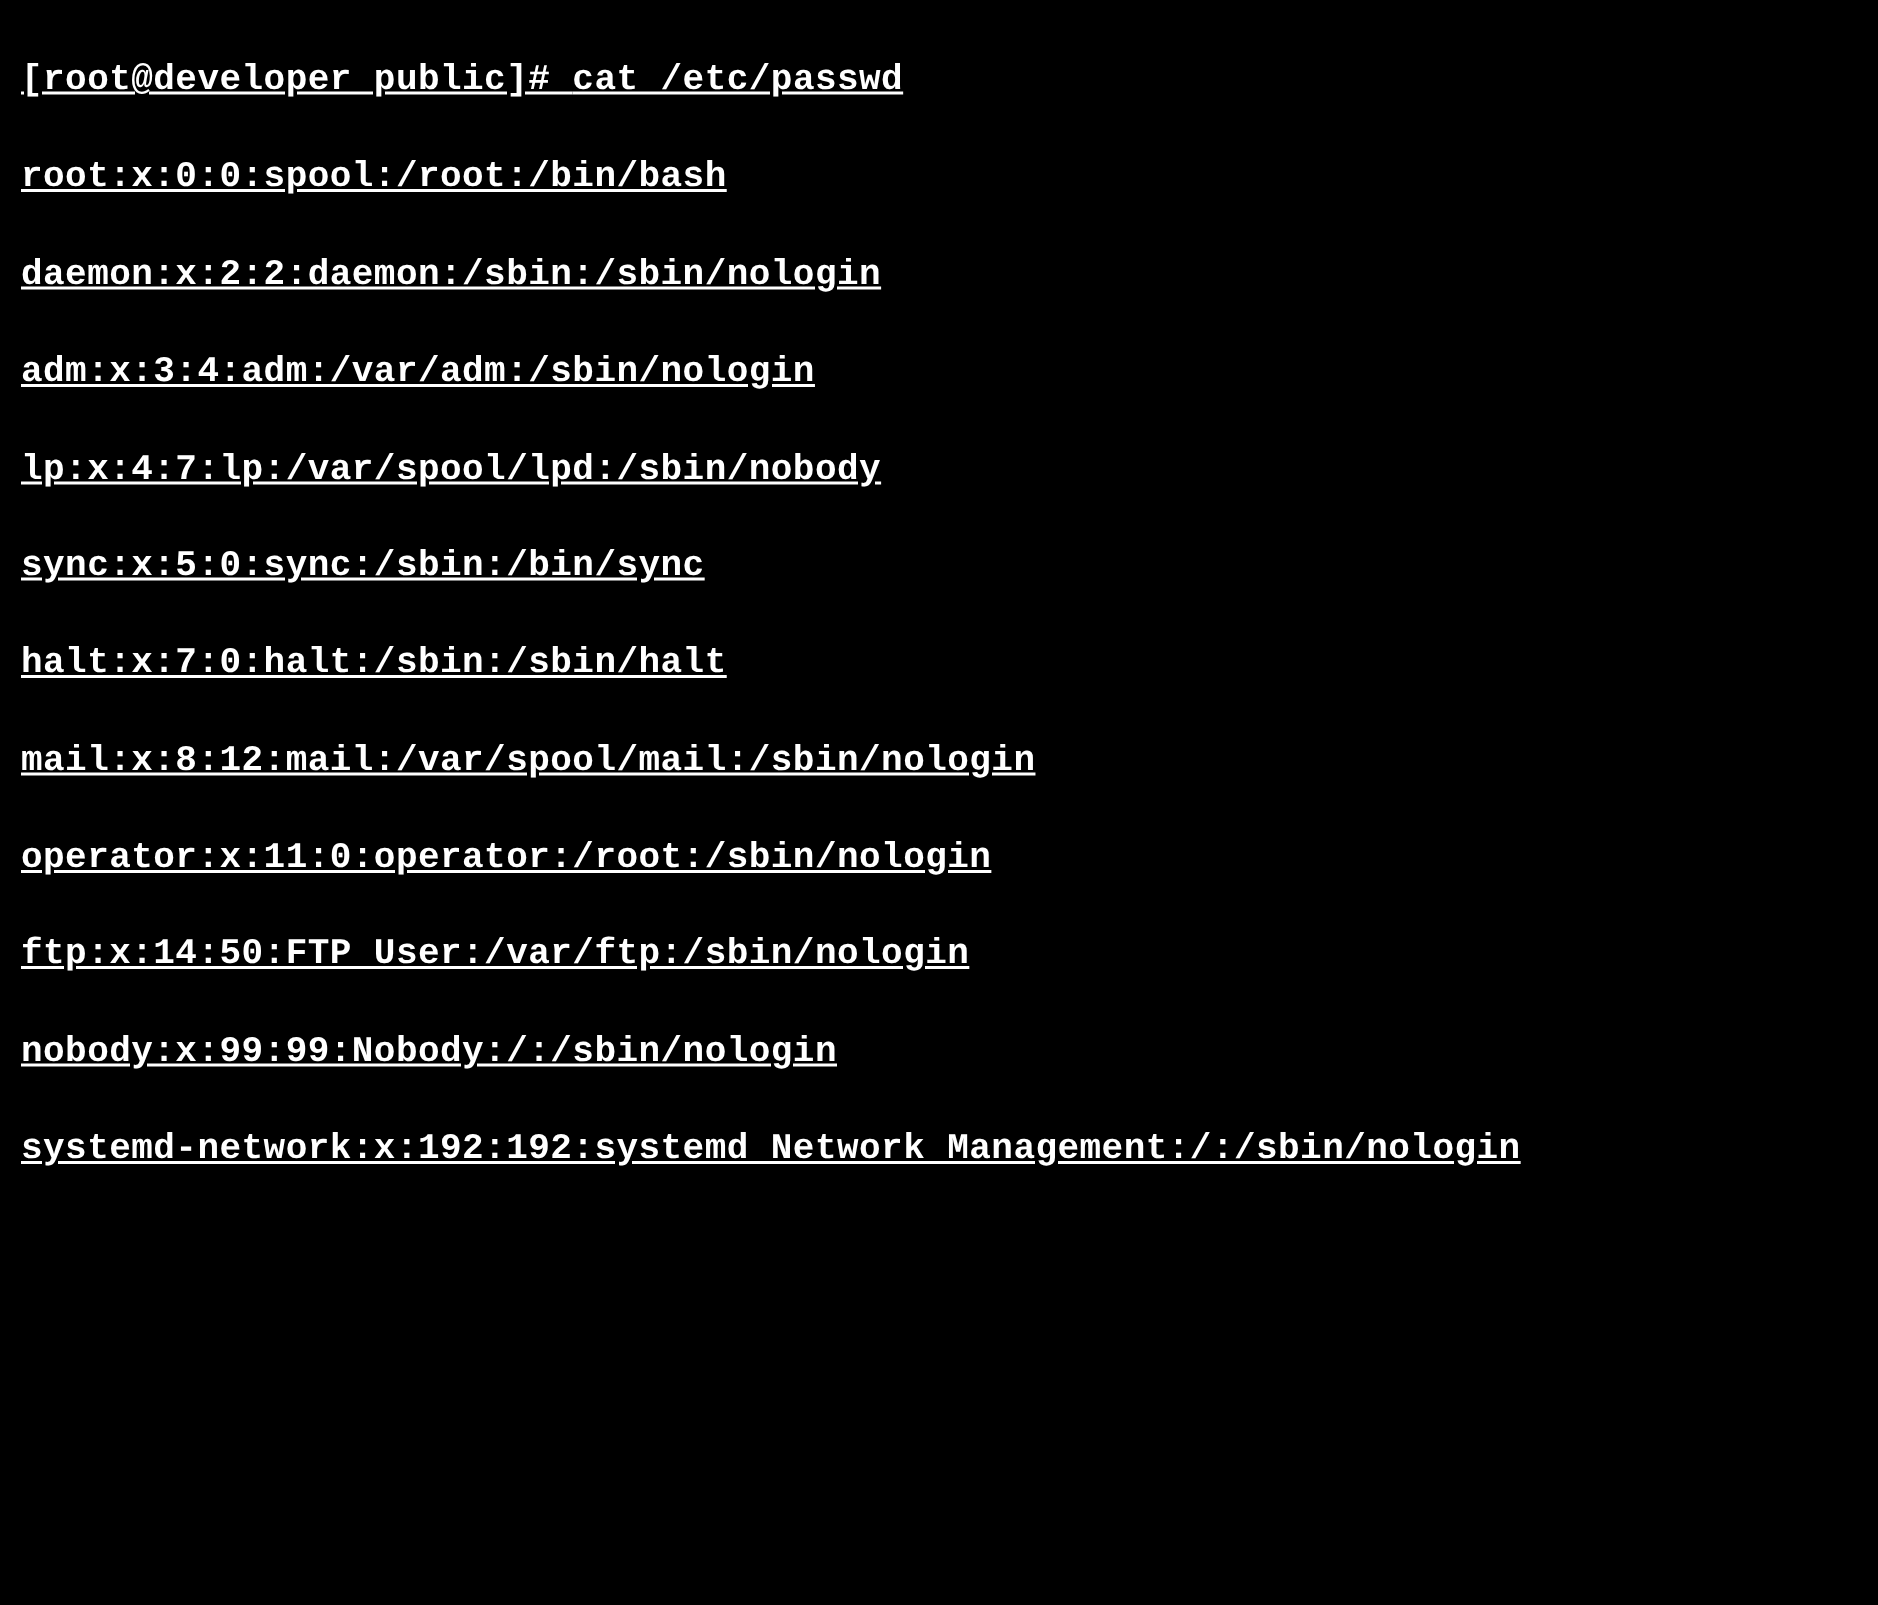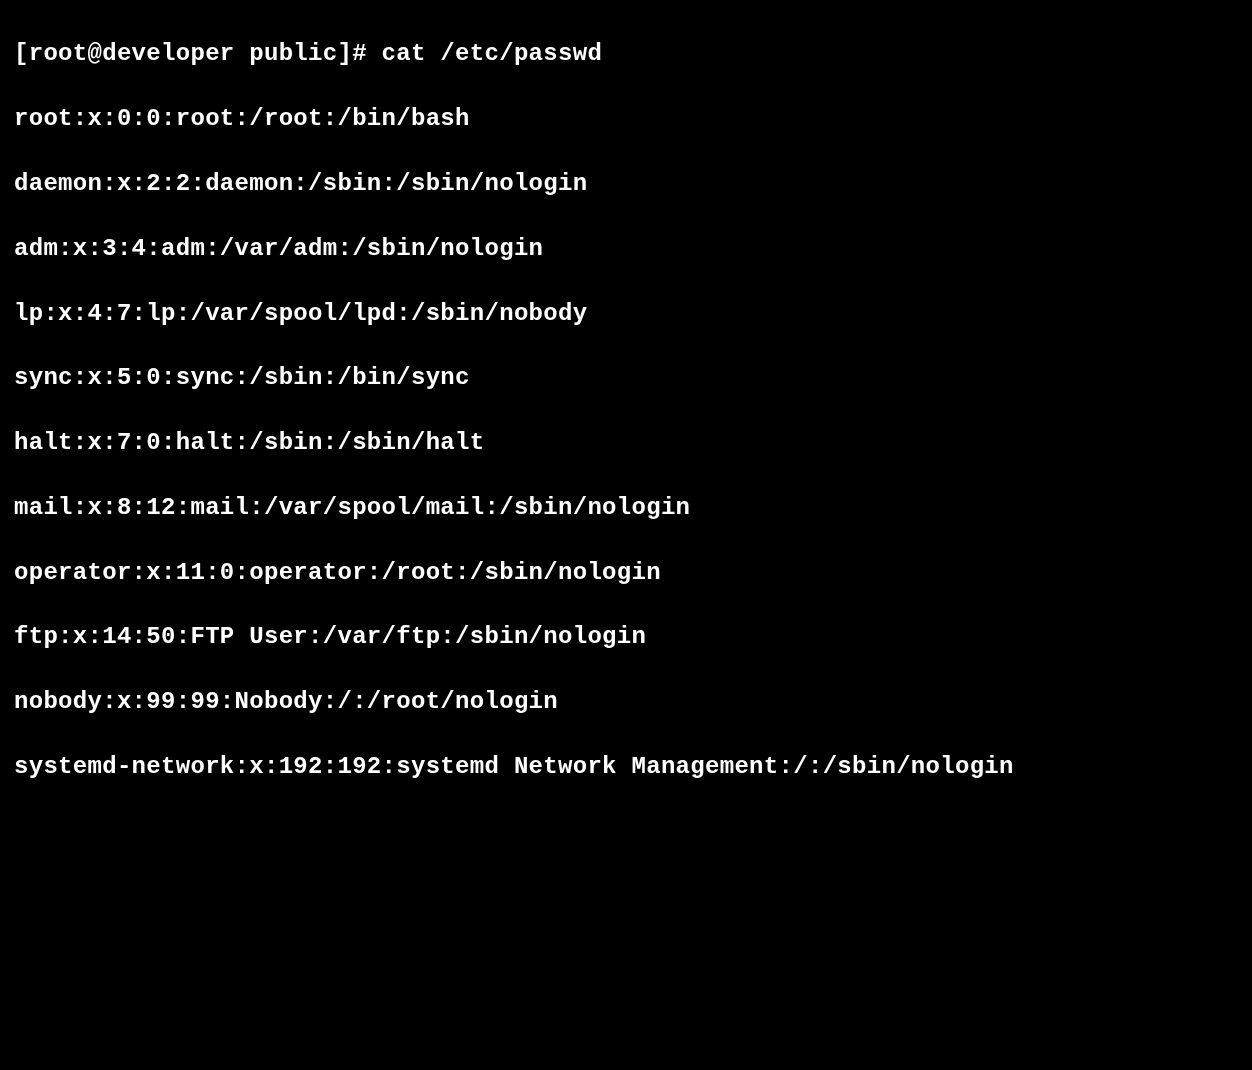--- a/index.html
+++ b/index.html
@@ -15,40 +15,41 @@
     height: 1070px;
     overflow: hidden;
   }
   .terminal {
     padding: 6px 14px 0 14px;
     white-space: pre;
     letter-spacing: 0.3px;
   }
   .line {
     display: block;
+    text-decoration: underline;
   }
   .prompt-row {
     display: inline;
   }
 </style>
 </head>
 <body>
 
 <div class="terminal">
 <span class="line"><span class="prompt-row">[root@developer public]# </span><span>cat /etc/passwd</span></span>
-<span class="line">root:x:0:0:root:/root:/bin/bash</span>
+<span class="line">root:x:0:0:spool:/root:/bin/bash</span>
 <span class="line">daemon:x:2:2:daemon:/sbin:/sbin/nologin</span>
 <span class="line">adm:x:3:4:adm:/var/adm:/sbin/nologin</span>
 <span class="line">lp:x:4:7:lp:/var/spool/lpd:/sbin/nobody</span>
 <span class="line">sync:x:5:0:sync:/sbin:/bin/sync</span>
 <span class="line">halt:x:7:0:halt:/sbin:/sbin/halt</span>
 <span class="line">mail:x:8:12:mail:/var/spool/mail:/sbin/nologin</span>
 <span class="line">operator:x:11:0:operator:/root:/sbin/nologin</span>
 <span class="line">ftp:x:14:50:FTP User:/var/ftp:/sbin/nologin</span>
-<span class="line">nobody:x:99:99:Nobody:/:/root/nologin</span>
+<span class="line">nobody:x:99:99:Nobody:/:/sbin/nologin</span>
 <span class="line">systemd-network:x:192:192:systemd Network Management:/:/sbin/nologin</span>
 
 
 
 
 
 
 
 
 

